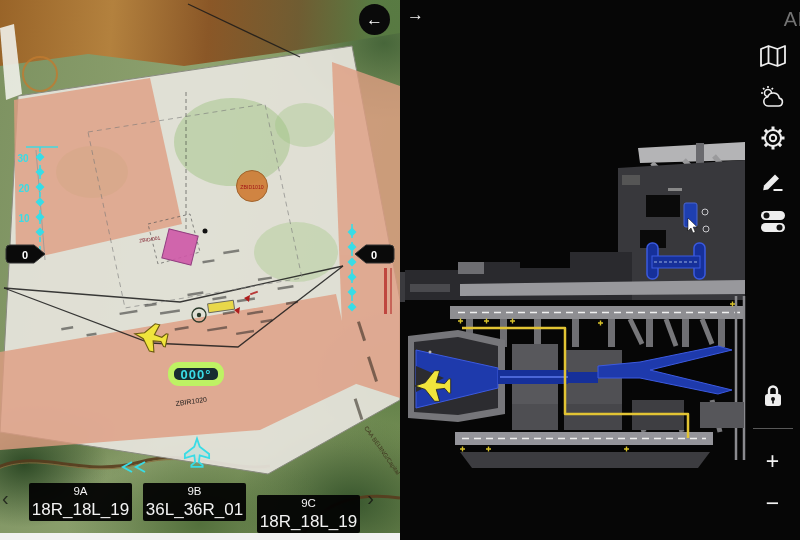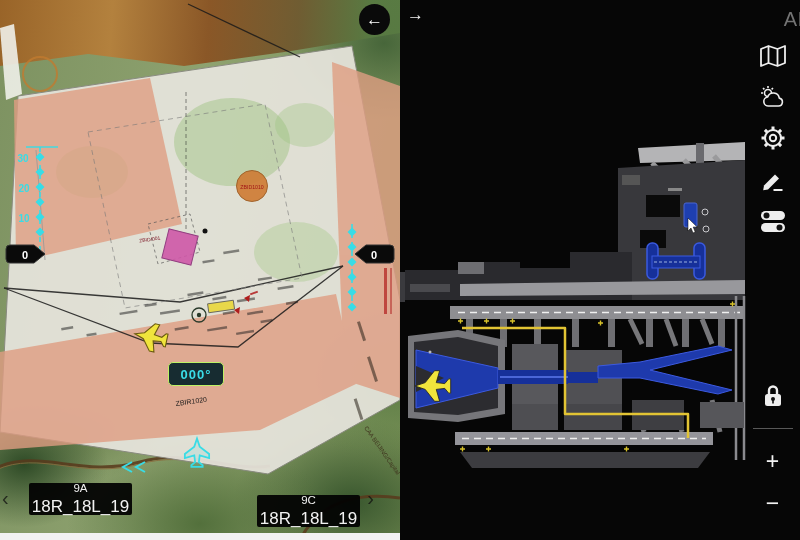--- a/index.html
+++ b/index.html
@@ -13,28 +13,28 @@
     radial-gradient(ellipse 190px 120px at 50% 97%, #53703c 0%, rgba(83,112,60,0) 70%),
     radial-gradient(ellipse 150px 110px at 96% 8%, #47663a 0%, rgba(71,102,58,0) 70%),
     radial-gradient(ellipse 150px 120px at 98% 70%, #5d7d46 0%, rgba(93,125,70,0) 70%),
     radial-gradient(ellipse 170px 120px at 88% 93%, #39572e 0%, rgba(57,87,46,0) 70%),
     radial-gradient(ellipse 120px 70px at 20% 80%, #6d8450 0%, rgba(109,132,80,0) 70%),
     linear-gradient(100deg,#7d9261 0%,#8ea26f 45%,#789055 100%);}
   .mtn{position:absolute;left:0;top:0;width:100%;height:66px;opacity:.96;
     background:linear-gradient(94deg,#9a6226 0%,#b5803c 28%,#8a5424 52%,#6f5a30 74%,#587a42 92%);
     clip-path:polygon(0 0,100% 0,100% 50%,72% 78%,46% 100%,22% 82%,0 100%);}
   .overlay{position:absolute;inset:0;}
-  .hdg-box{position:absolute;left:168px;top:362px;width:56px;height:24px;border-radius:5px;
-    background:rgba(8,34,42,.93);border:1px solid #bef264;display:flex;align-items:center;
+  .hdg-box{position:absolute;left:168px;top:362px;width:56px;height:24px;border-radius:11px;
+    background:rgba(8,34,42,.93);border:6px solid #bef264;display:flex;align-items:center;
     justify-content:center;color:#3adce8;font-size:13px;font-weight:bold;letter-spacing:1px;}
   .back-btn{position:absolute;left:359px;top:4px;width:31px;height:31px;border-radius:50%;
     background:#0a0a0a;border:none;color:#fff;font-size:17px;display:flex;align-items:center;
     justify-content:center;cursor:pointer;padding:0;}
   .proc-bar{position:absolute;left:0;bottom:19px;width:400px;height:38px;}
-  .proc{position:absolute;top:0;height:32px;width:103px;background:rgba(2,2,2,.94);border:none;
+  .proc{position:absolute;top:0;height:38px;width:103px;background:rgba(2,2,2,.94);border:none;
     border-radius:2px;color:#f2f2f2;display:flex;flex-direction:column;align-items:center;
     justify-content:center;line-height:1.25;cursor:pointer;padding:0;}
   .proc .p-code{font-size:11.5px;}
   .proc .p-rwy{font-size:17px;}
   .proc.b1{left:29px;} .proc.b2{left:143px;} .proc.b3{left:257px;margin-top:12px;}
   .chev{position:absolute;top:4px;font-size:20px;color:rgba(15,15,15,.75);cursor:pointer;}
   .chev.left{left:2px;} .chev.right{right:26px;}
   .bottom-strip{position:absolute;left:0;bottom:0;width:400px;height:7px;background:#f2f2f2;}
   
   .right-panel{position:absolute;left:400px;top:0;width:400px;height:540px;background:#060606;overflow:hidden;}
@@ -199,20 +199,24 @@
     <button class="back-btn">
       <span>←</span>
     </button>
 
     <div class="proc-bar">
       <span class="chev left">‹</span>
       <button class="proc b1">
         <span class="p-code">9A</span>
         <span class="p-rwy">18R_18L_19</span>
       </button>
+      <button class="proc b2">
+        <span class="p-code">9B</span>
+        <span class="p-rwy">36L_36R_01</span>
+      </button>
       <button class="proc b3">
         <span class="p-code">9C</span>
         <span class="p-rwy">18R_18L_19</span>
       </button>
       <span class="chev right">›</span>
     </div>
     <div class="bottom-strip"></div>
   </div>
 
   <div class="right-panel">

